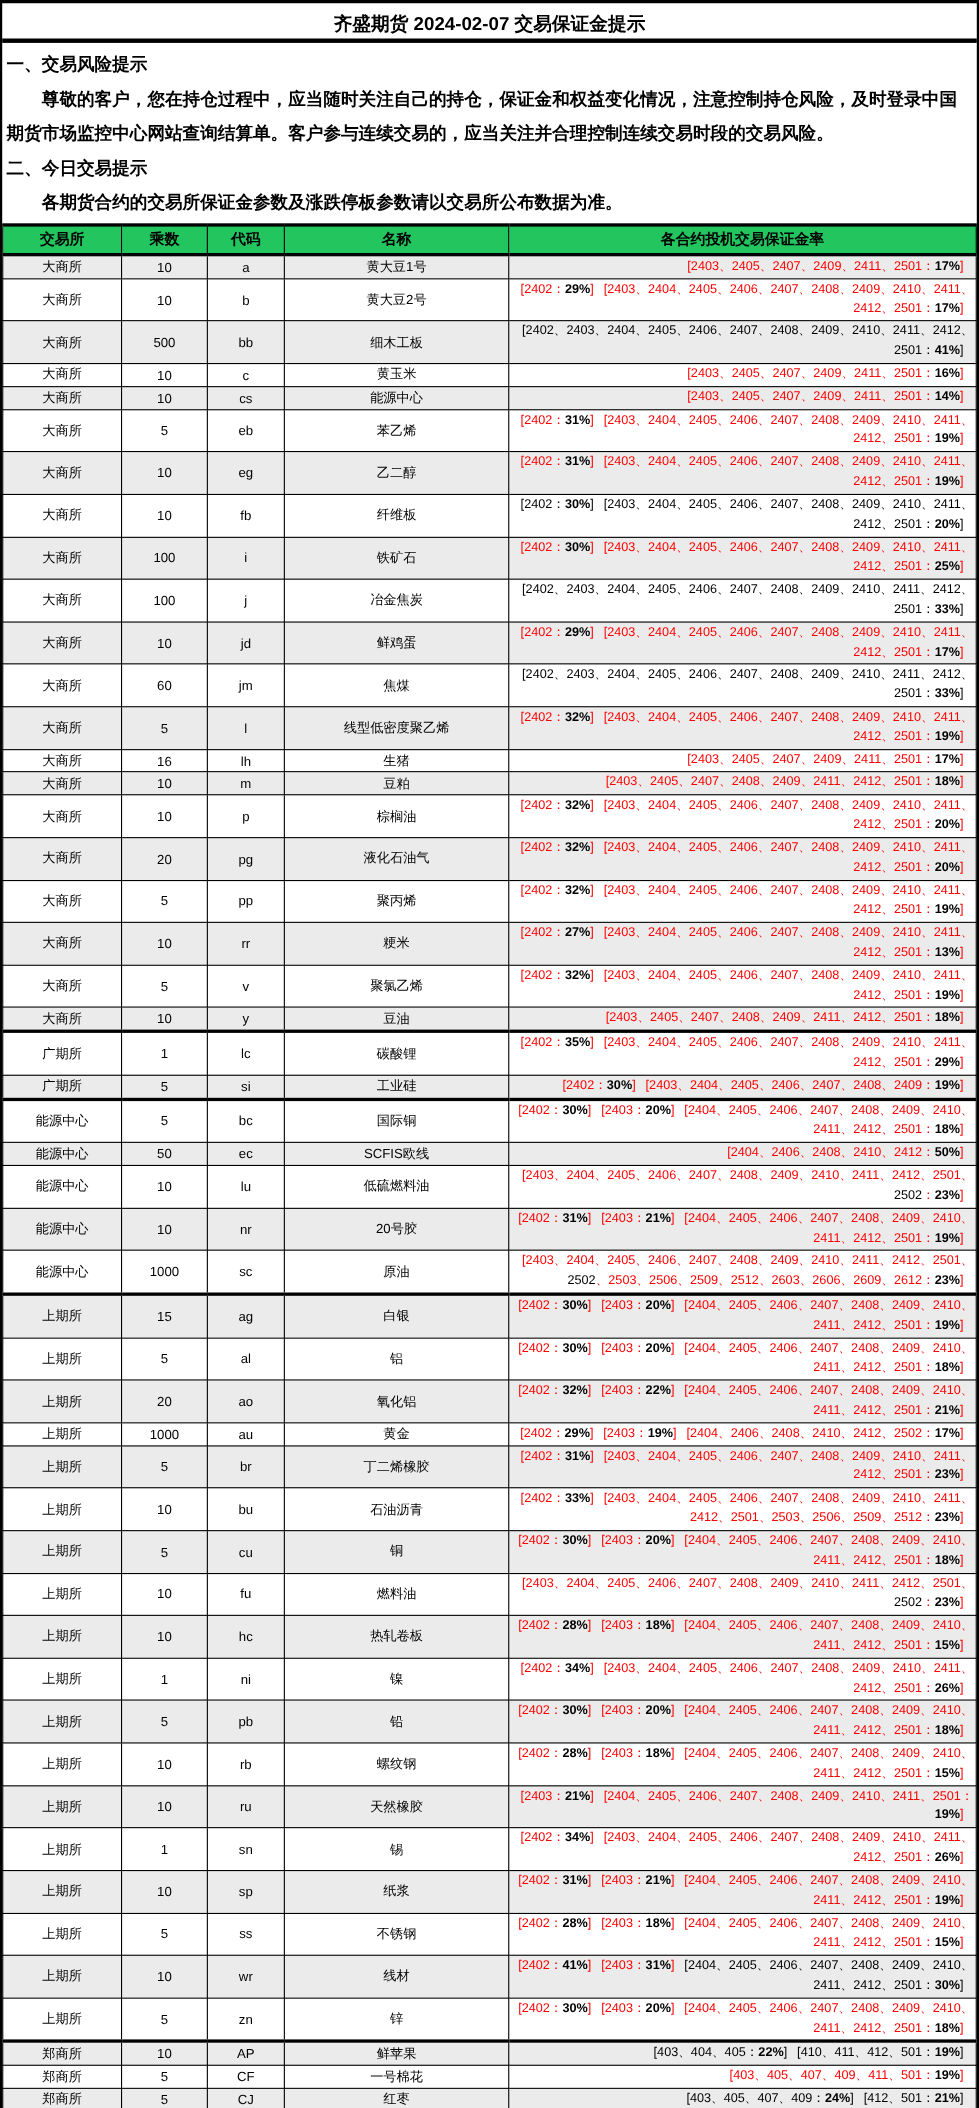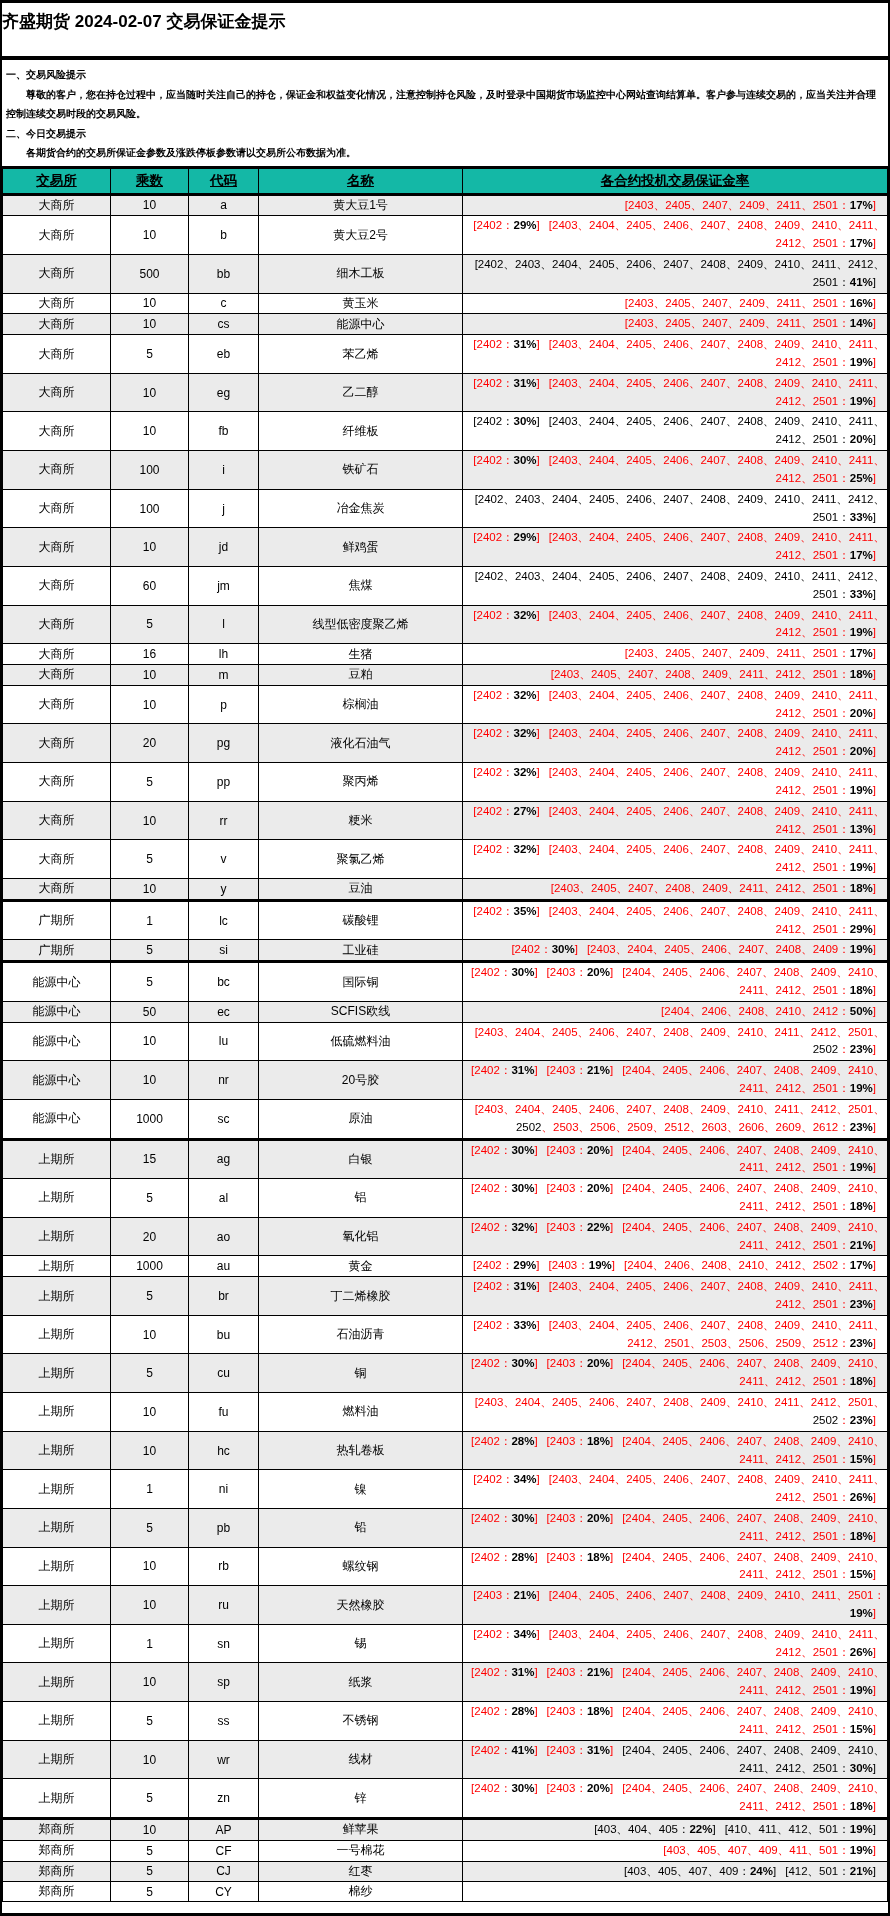--- a/index.html
+++ b/index.html
@@ -1,28 +1,28 @@
 <!DOCTYPE html>
 <html><head>
 <meta charset="utf-8">
 <style>
   * { box-sizing: border-box; }
   html,body { margin:0; padding:0; background:#fff; }
   body { width:890px; font-family:"Liberation Sans","DejaVu Sans",sans-serif; color:#000; }
   .doc { width:890px; min-height:1916px; border:2px solid #000; border-top-width:3px; border-bottom-width:3px; }
-  .title { text-align:left; font-size:17px; font-weight:bold; padding:7px 0 23px; border-bottom:4px solid #000; }
-  .intro { font-size:10px; font-weight:bold; padding:5px 6px 3px 4px; line-height:1.95; }
+  .title { text-align:center; font-size:17px; font-weight:bold; padding:7px 0 2px; border-bottom:4px solid #000; }
+  .intro { font-size:16px; font-weight:bold; padding:5px 6px 3px 4px; line-height:1.95; }
   .intro p { margin:0; }
   .indent { text-indent:2em; }
   .red { color:#FF0000; }
   .blk { color:#000; }
   table { width:100%; border-collapse:collapse; table-layout:fixed; }
   th, td { border:1px solid #000; padding:1px 2px; vertical-align:middle; }
   th { font-size:13.5px; font-weight:bold; text-align:center; padding:3px 2px;
-       border-top:3px solid #000; border-bottom:3px solid #000; background:#14b8a6;text-decoration:underline; }
+       border-top:3px solid #000; border-bottom:3px solid #000; background:#22c55e; }
   col.c-ex { width:108px; } col.c-mult { width:78px; } col.c-code { width:70px; }
   col.c-name { width:204px; } col.c-rate { width:auto; }
   td.c0, td.c1, td.c2, td.c3 { text-align:center; font-size:12px; }
   td.rate { text-align:right; font-size:11.5px; padding-left:5px; line-height:1.55; }
   td.rate b { font-weight:bold; color:#000; }
   tr.odd { background:#EBEBEB; }
   tr.even { background:#FFFFFF; }
   tr.sep td { border-top:3px solid #000; }
   .group { margin-right:9px; white-space:normal; }
 </style>

